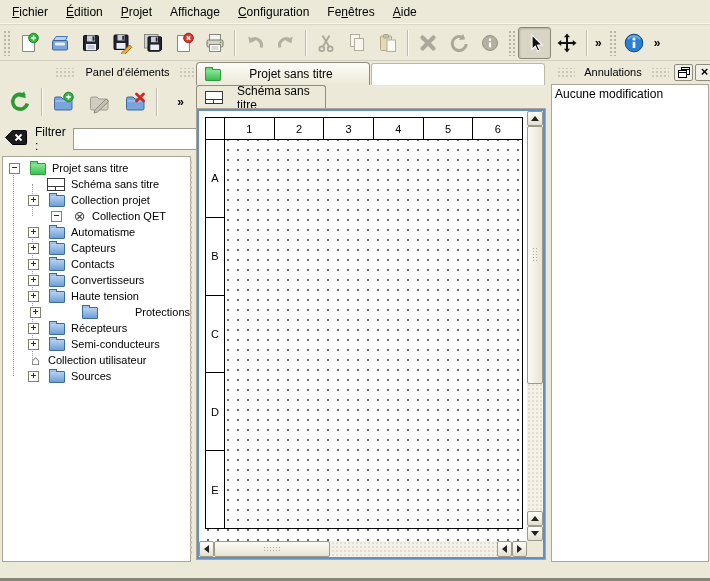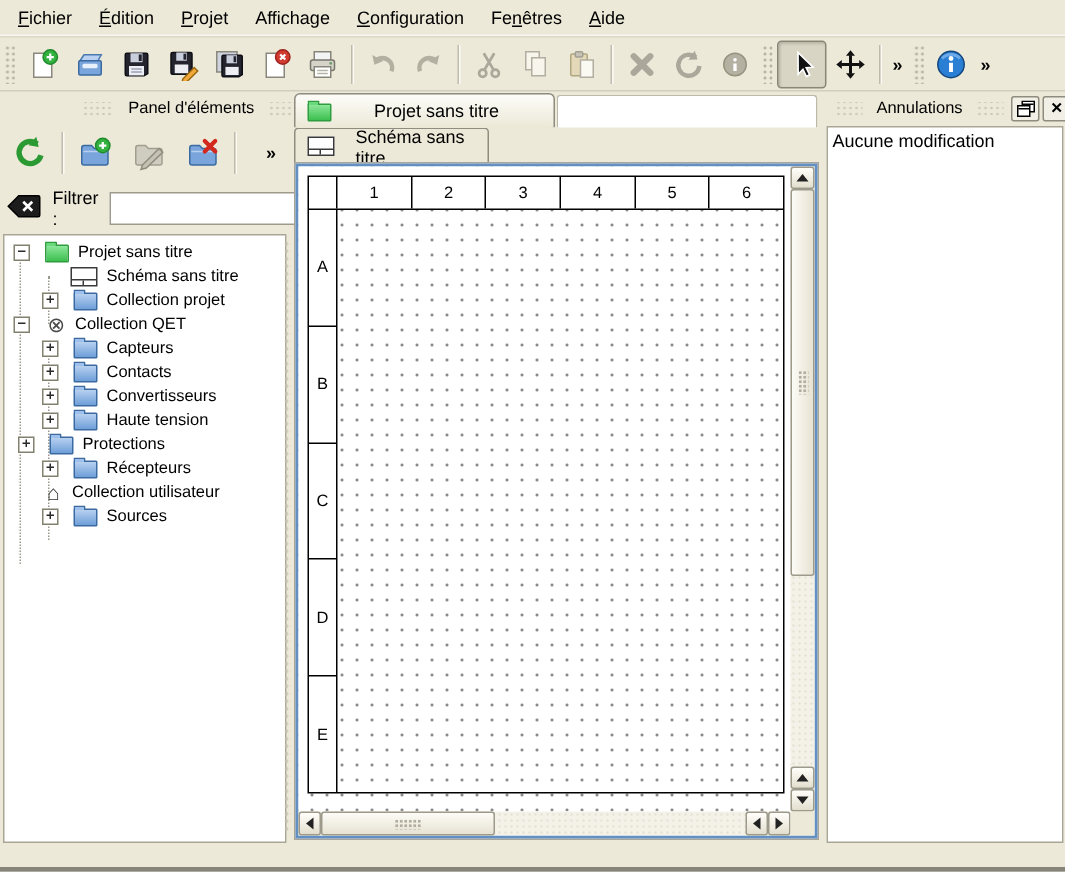--- a/index.html
+++ b/index.html
@@ -404,54 +404,64 @@
         <div class="tree-row" style="padding-left: 25px;">
           <span class="exp-sp"></span>
           <span class="icn-schema"></span>
           <span>Schéma sans titre</span>
         </div>
         <div class="tree-row" style="padding-left: 25px; align-items: center;">
           <span class="exp plus"></span>
           <span class="icn-folder"></span>
           <span>Collection projet</span>
         </div>
-        <div class="tree-row" style="padding-left: 6px;">
+        <div class="tree-row" style="padding-left: 6px; margin-left: 42px;">
           <span class="exp minus"></span>
           <span class="icn-qet"></span>
           <span>Collection QET</span>
         </div>
         <div class="tree-row" style="padding-left: 25px;">
           <span class="exp plus"></span>
           <span class="icn-folder"></span>
+          <span>Automatisme</span>
+        </div>
+        <div class="tree-row" style="padding-left: 25px;">
+          <span class="exp plus"></span>
+          <span class="icn-folder"></span>
           <span>Capteurs</span>
         </div>
         <div class="tree-row" style="padding-left: 25px;">
           <span class="exp plus"></span>
           <span class="icn-folder"></span>
           <span>Contacts</span>
         </div>
         <div class="tree-row" style="padding-left: 25px;">
           <span class="exp plus"></span>
           <span class="icn-folder"></span>
           <span>Convertisseurs</span>
         </div>
         <div class="tree-row" style="padding-left: 25px;">
           <span class="exp plus"></span>
           <span class="icn-folder"></span>
           <span>Haute tension</span>
         </div>
-        <div class="tree-row" style="padding-left: 9px;">
+        <div class="tree-row" style="padding-left: 27px; justify-content: space-between;">
           <span class="exp plus"></span>
           <span class="icn-folder"></span>
           <span>Protections</span>
         </div>
         <div class="tree-row" style="padding-left: 25px;">
           <span class="exp plus"></span>
           <span class="icn-folder"></span>
           <span>Récepteurs</span>
+        </div>
+        <div class="tree-row" style="padding-left: 25px;">
+          <span class="exp plus"></span>
+          <span class="icn-folder"></span>
+          <span>Semi-conducteurs</span>
         </div>
         <div class="tree-row" style="padding-left: 6px;">
           <span class="exp-sp"></span>
           <span class="icn-home"></span>
           <span>Collection utilisateur</span>
         </div>
         <div class="tree-row" style="padding-left: 25px;">
           <span class="exp plus"></span>
           <span class="icn-folder"></span>
           <span>Sources</span>

